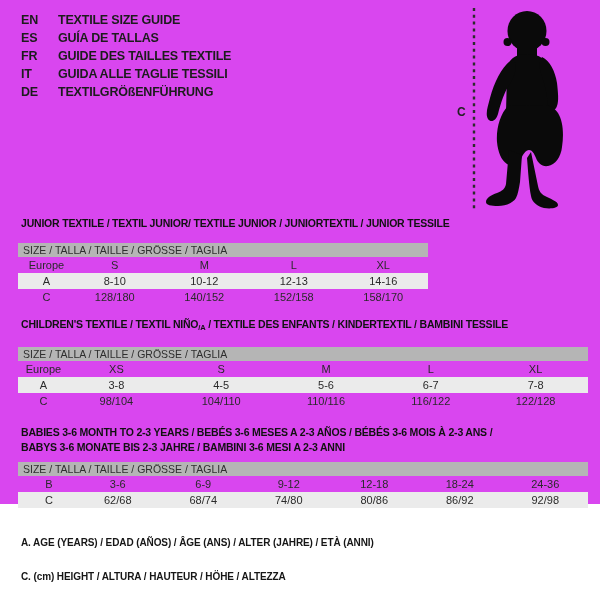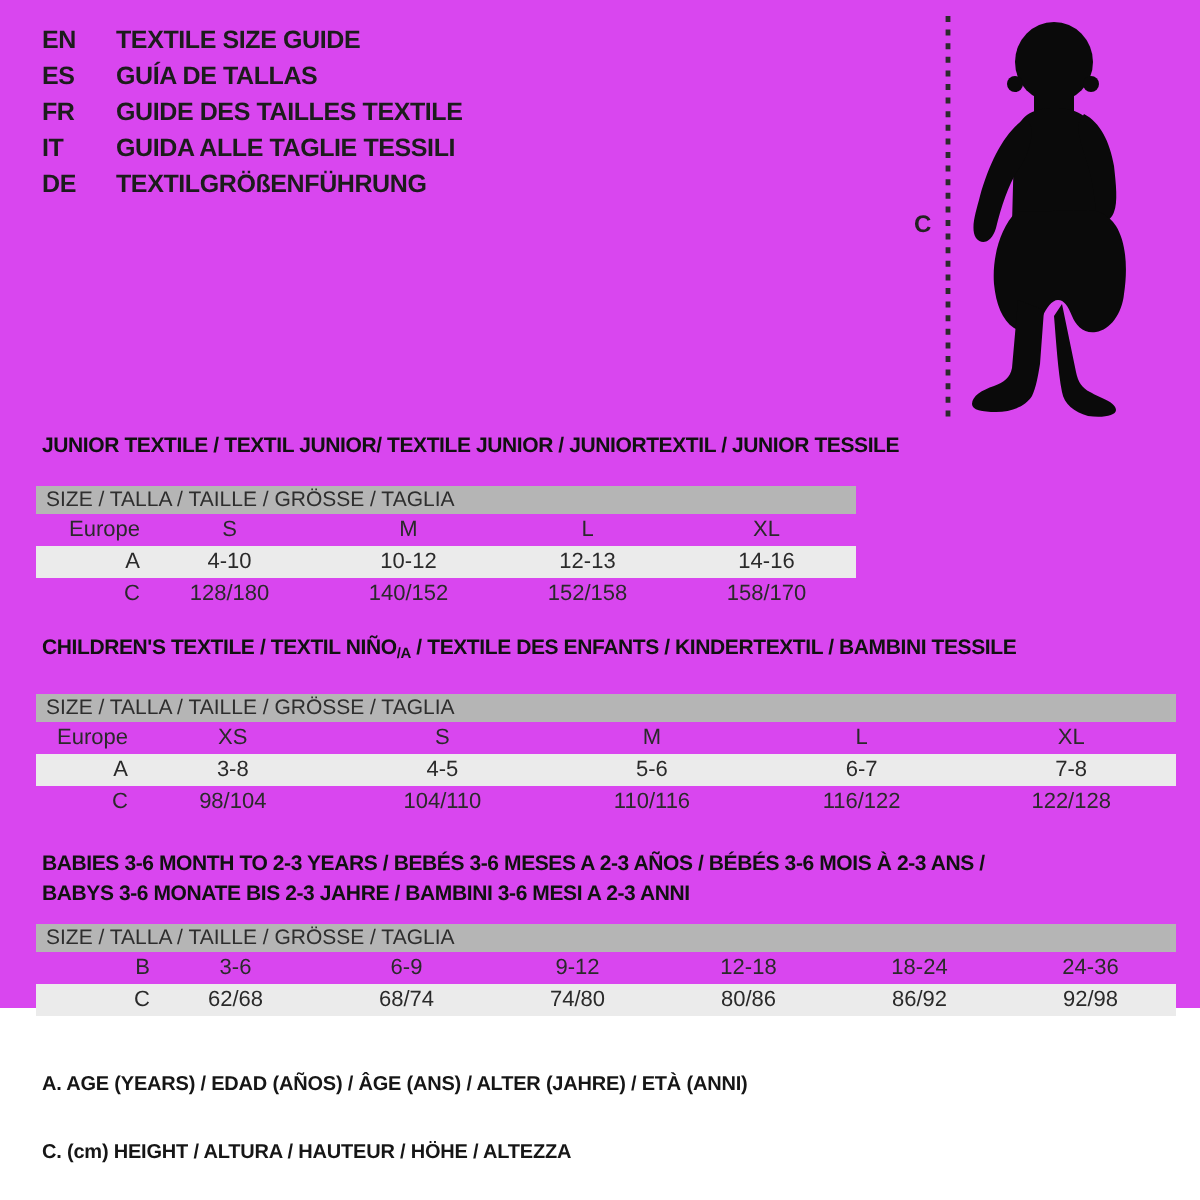--- a/index.html
+++ b/index.html
@@ -28,21 +28,21 @@
   
   .size-bar{position:absolute;left:18px;height:14px;background:#b5b5b5;
     font-size:10.5px;line-height:14px;padding-left:5px;box-sizing:border-box;
     color:#2e2e2e;white-space:nowrap;}
 
   
   table.data-table{position:absolute;left:18px;border-collapse:collapse;
     table-layout:fixed;font-size:11px;color:#2a2a2a;}
   table.data-table td{height:16px;line-height:16px;padding:0;text-align:center;
     white-space:nowrap;overflow:hidden;}
-  table.data-table td.rowlabel{text-align:right;padding-left:5px;}
+  table.data-table td.rowlabel{text-align:center;padding-left:5px;}
   tr.alt{background:#ebebeb;}
 
   
   .footnote{position:absolute;left:21px;font-weight:bold;font-size:10px;
     letter-spacing:-0.1px;white-space:nowrap;color:#161616;line-height:12px;}
 </style>
 </head>
 <body>
 
 <div class="page">
@@ -100,21 +100,21 @@
     <tbody>
       <tr>
         <td class="rowlabel">Europe</td>
         <td>S</td>
         <td>M</td>
         <td>L</td>
         <td>XL</td>
       </tr>
       <tr class="alt">
         <td class="rowlabel">A</td>
-        <td>4-10</td>
+        <td>8-10</td>
         <td>10-12</td>
         <td>12-13</td>
         <td>14-16</td>
       </tr>
       <tr>
         <td class="rowlabel">C</td>
         <td>128/180</td>
         <td>140/152</td>
         <td>152/158</td>
         <td>158/170</td>

